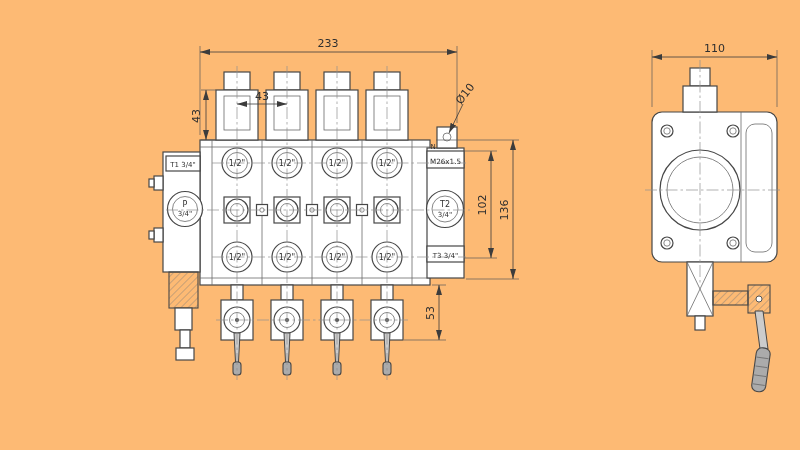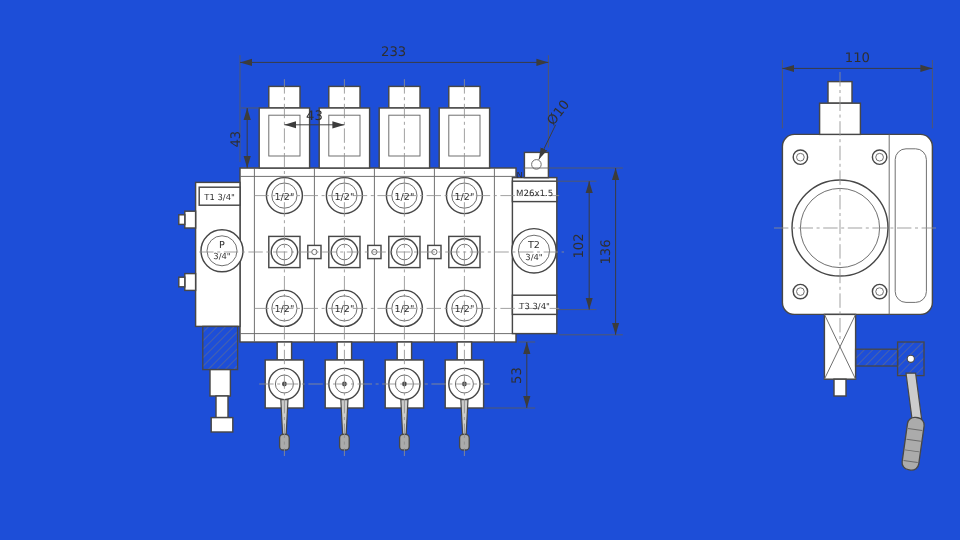--- a/index.html
+++ b/index.html
@@ -1,16 +1,16 @@
 <!DOCTYPE html>
 <html><head>
 <meta charset="utf-8">
 <style>
   html,body{margin:0;padding:0;background:#ffffff;}
-  .frame{position:relative;width:800px;height:450px;background:#1d4ed8;overflow:hidden;
+  .frame{position:relative;width:800px;height:450px;background:#fdba74;overflow:hidden;
          font-family:"DejaVu Sans",sans-serif;}
   svg{display:block;}
   svg text{font-family:"DejaVu Sans",sans-serif;text-anchor:middle;fill:#2f2f2f;}
   .t-dim{font-size:11px;}
   .t-port{font-size:8px;}
   .t-port-sm{font-size:7px;}
   .t-thread{font-size:7.2px;}
   .ol-f{fill:#ffffff;stroke:#474747;stroke-width:1.2;}
   .thin{fill:none;stroke:#6a6a6a;stroke-width:0.8;}
   .dim{fill:none;stroke:#3c3c3c;stroke-width:0.8;}

